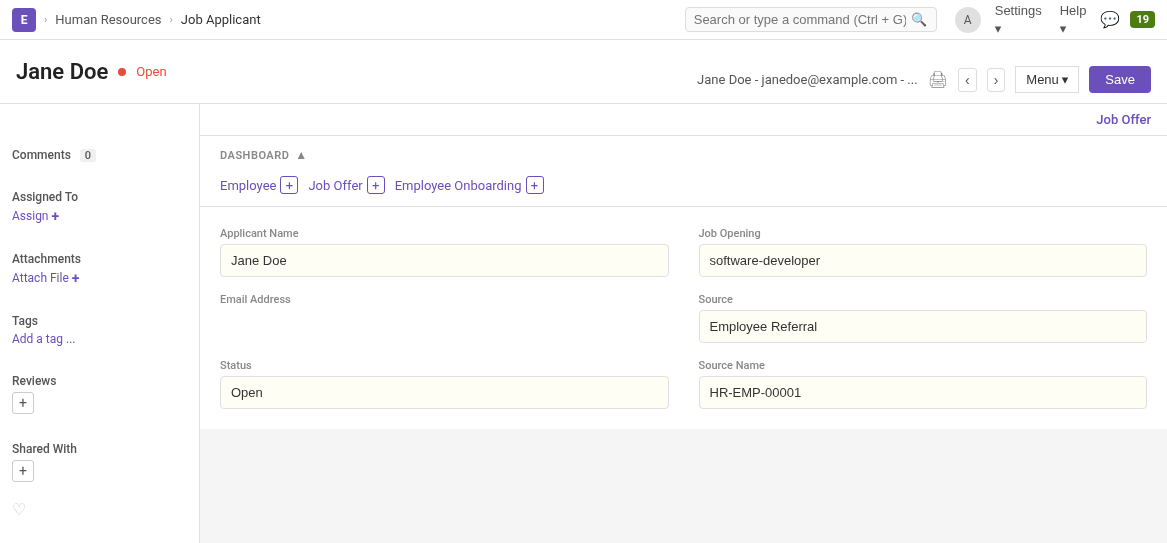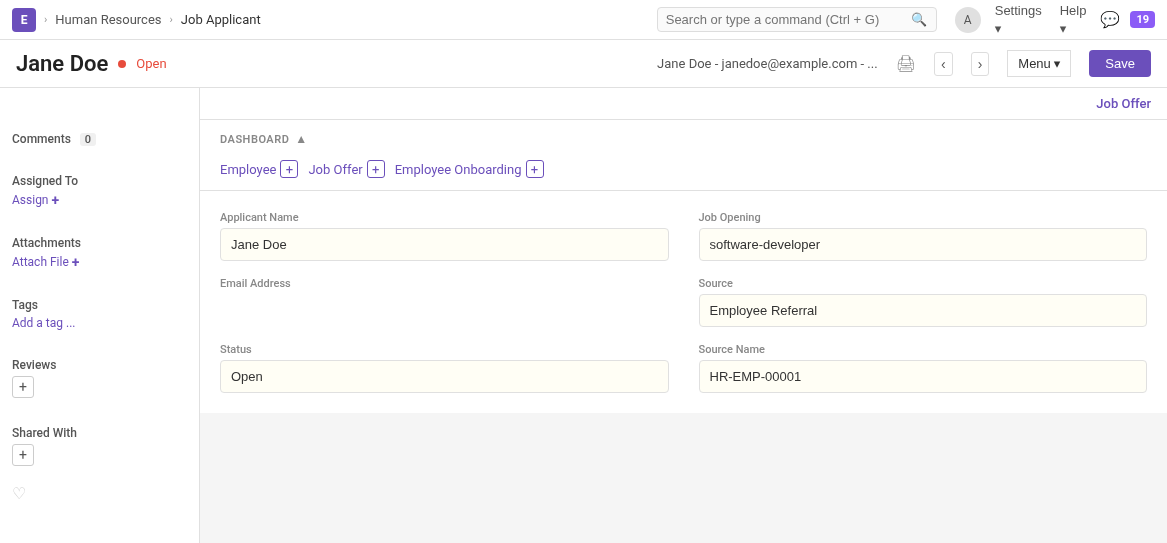--- a/index.html
+++ b/index.html
@@ -25,21 +25,21 @@
     }
     .navbar-chevron { color: #999; font-size: 11px; margin: 0 2px; }
     .navbar-breadcrumb { color: #555; font-size: 13px; cursor: pointer; }
     .navbar-breadcrumb-current { color: #333; font-size: 13px; }
     .navbar-search {
       margin-left: auto;
       display: flex; align-items: center;
       border: 1px solid #ddd;
       border-radius: 4px;
       padding: 4px 8px;
-      width: 280px;
+      width: 252px;
       background: #fafafa;
       gap: 6px;
       color: #999;
       font-size: 13px;
     }
     .navbar-search input {
       border: none; background: transparent; outline: none; flex: 1; font-size: 13px; color: #555;
     }
     .navbar-actions {
       display: flex; align-items: center; gap: 10px; margin-left: 12px;
@@ -47,38 +47,38 @@
     .navbar-avatar {
       width: 26px; height: 26px; border-radius: 50%;
       background: #e0e0e0; display: flex; align-items: center; justify-content: center;
       font-size: 12px; color: #555;
     }
     .navbar-btn {
       background: none; border: none; cursor: pointer; color: #555; font-size: 13px;
       display: flex; align-items: flex-start; gap: 3px; padding: 2px 4px; border-radius: 3px; flex-direction: column;
     }
     .navbar-notif {
-      background: #8b5cf6; color: #fff; border-radius: 4px;
+      background: #4d7c0f; color: #fff; border-radius: 4px;
       font-size: 11px; padding: 2px 6px; font-weight: bold;
     }
     .navbar-chat-icon { font-size: 16px; color: #888; cursor: pointer; }
 
     
     .page-header {
       display: flex; align-items: center;
       background: #fff;
       padding: 10px 16px;
       border-bottom: 1px solid #e0e0e0;
       gap: 10px;
     }
     .page-title { font-size: 22px; font-weight: 600; color: #222; }
     .status-dot { width: 8px; height: 8px; border-radius: 50%; background: #e74c3c; display: inline-block; }
     .status-badge { color: #e74c3c; font-size: 13px; }
     .page-header-right {
-      margin-left: auto; display: flex; align-items: center; gap: 18px; color: #555; font-size: 13px;
+      margin-left: auto; display: flex; align-items: center; gap: 10px; color: #555; font-size: 13px; margin-top: 16px;
     }
     .page-header-email { color: #555; }
     .page-nav-btn {
       background: none; border: 1px solid #ddd; border-radius: 3px; cursor: pointer;
       padding: 3px 6px; font-size: 14px; color: #555;
     }
     .menu-btn {
       background: none; border: 1px solid #ddd; border-radius: 0; cursor: pointer;
       padding: 5px 10px; font-size: 13px; color: #333; display: flex; align-items: center; gap: 3px;
     }

